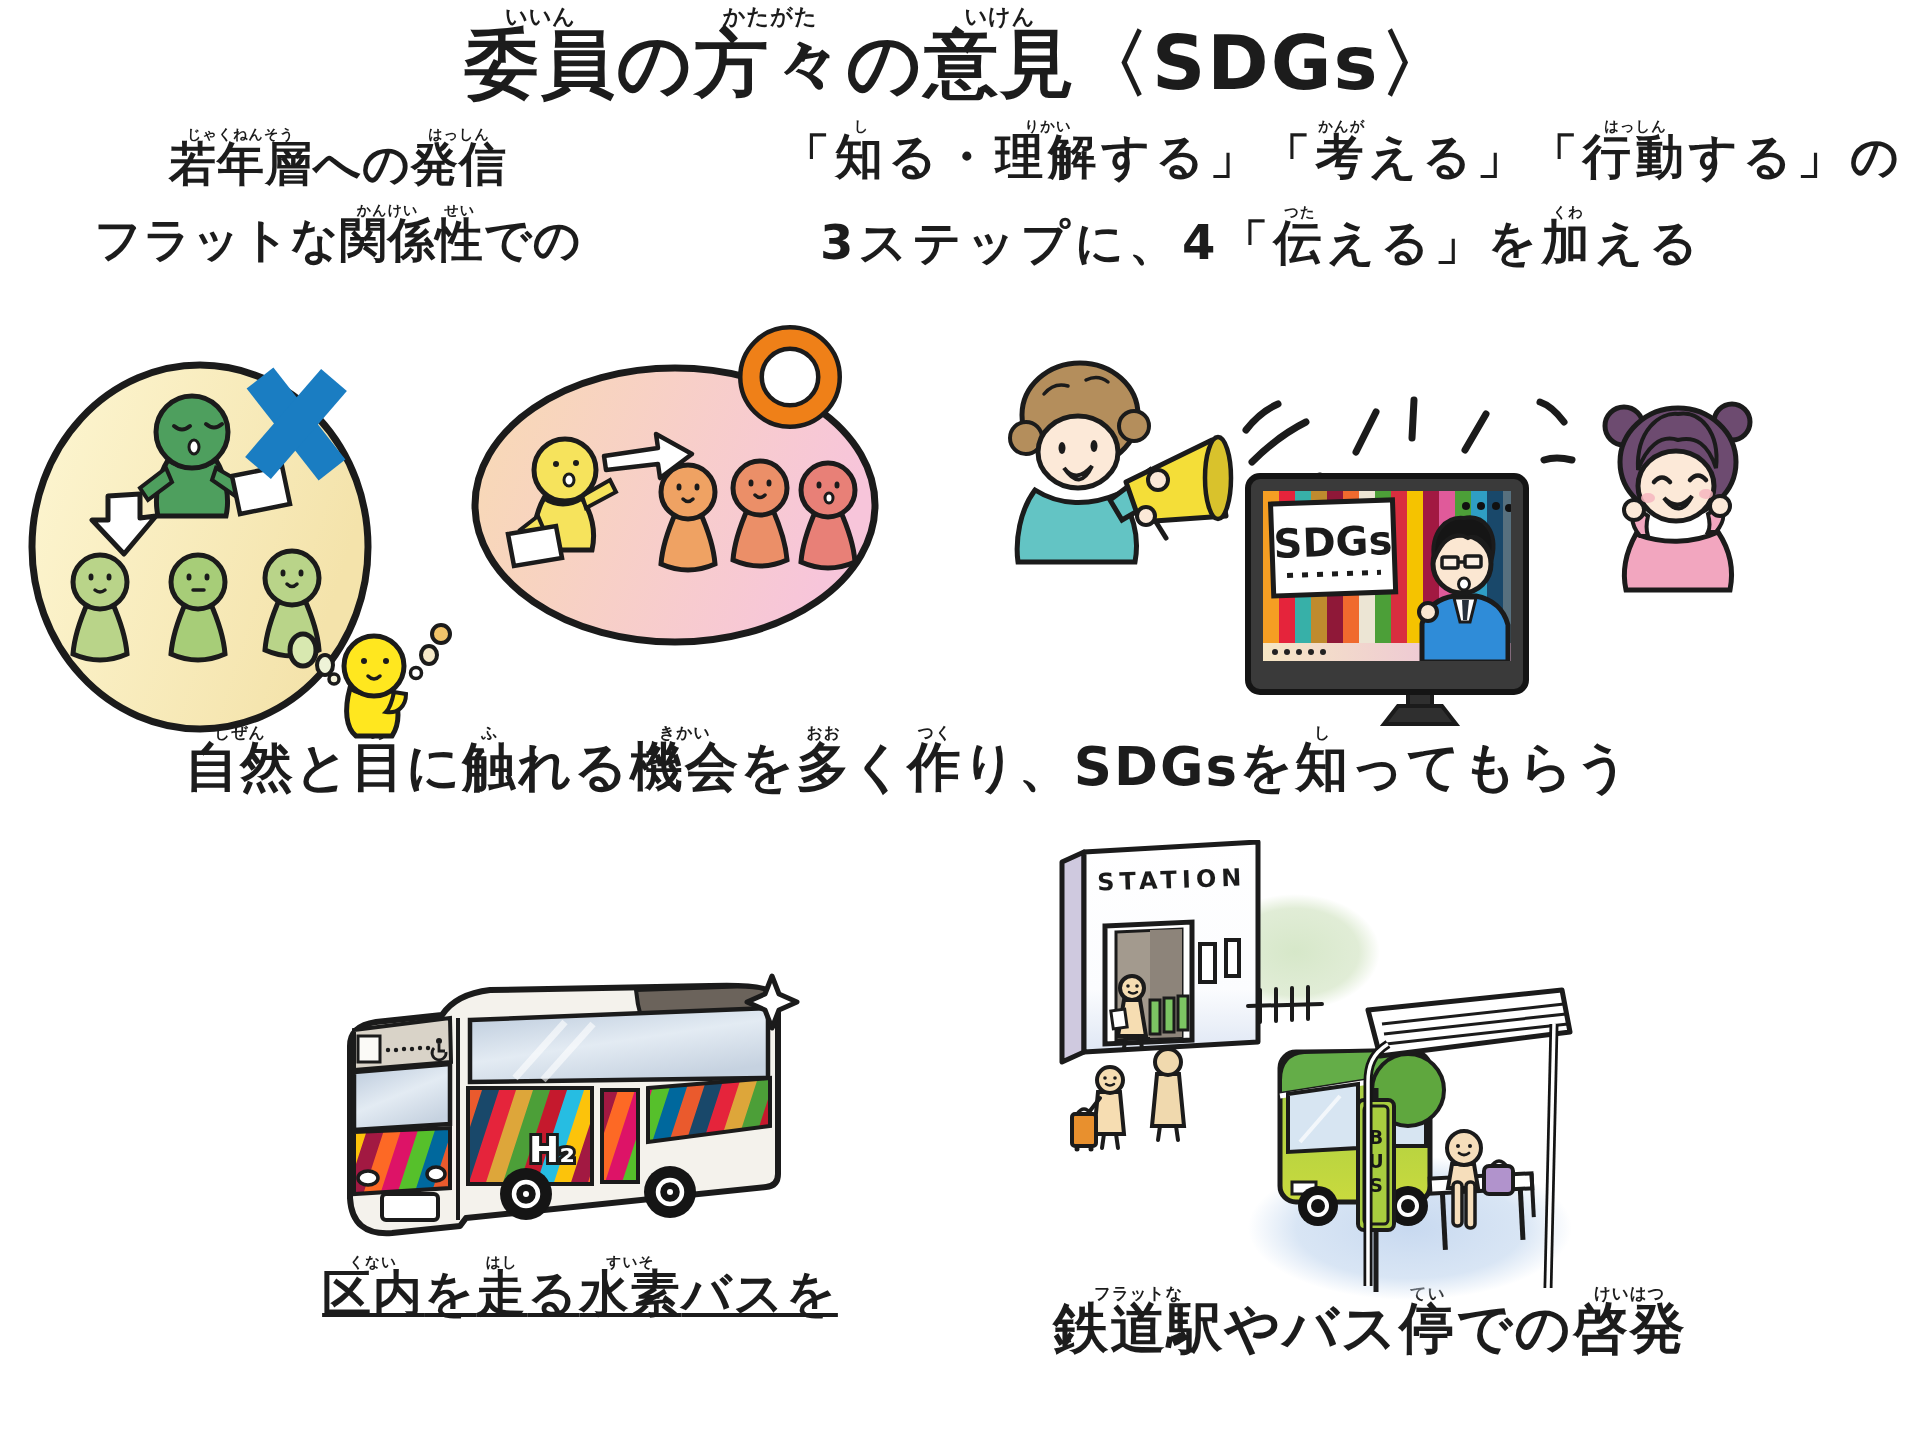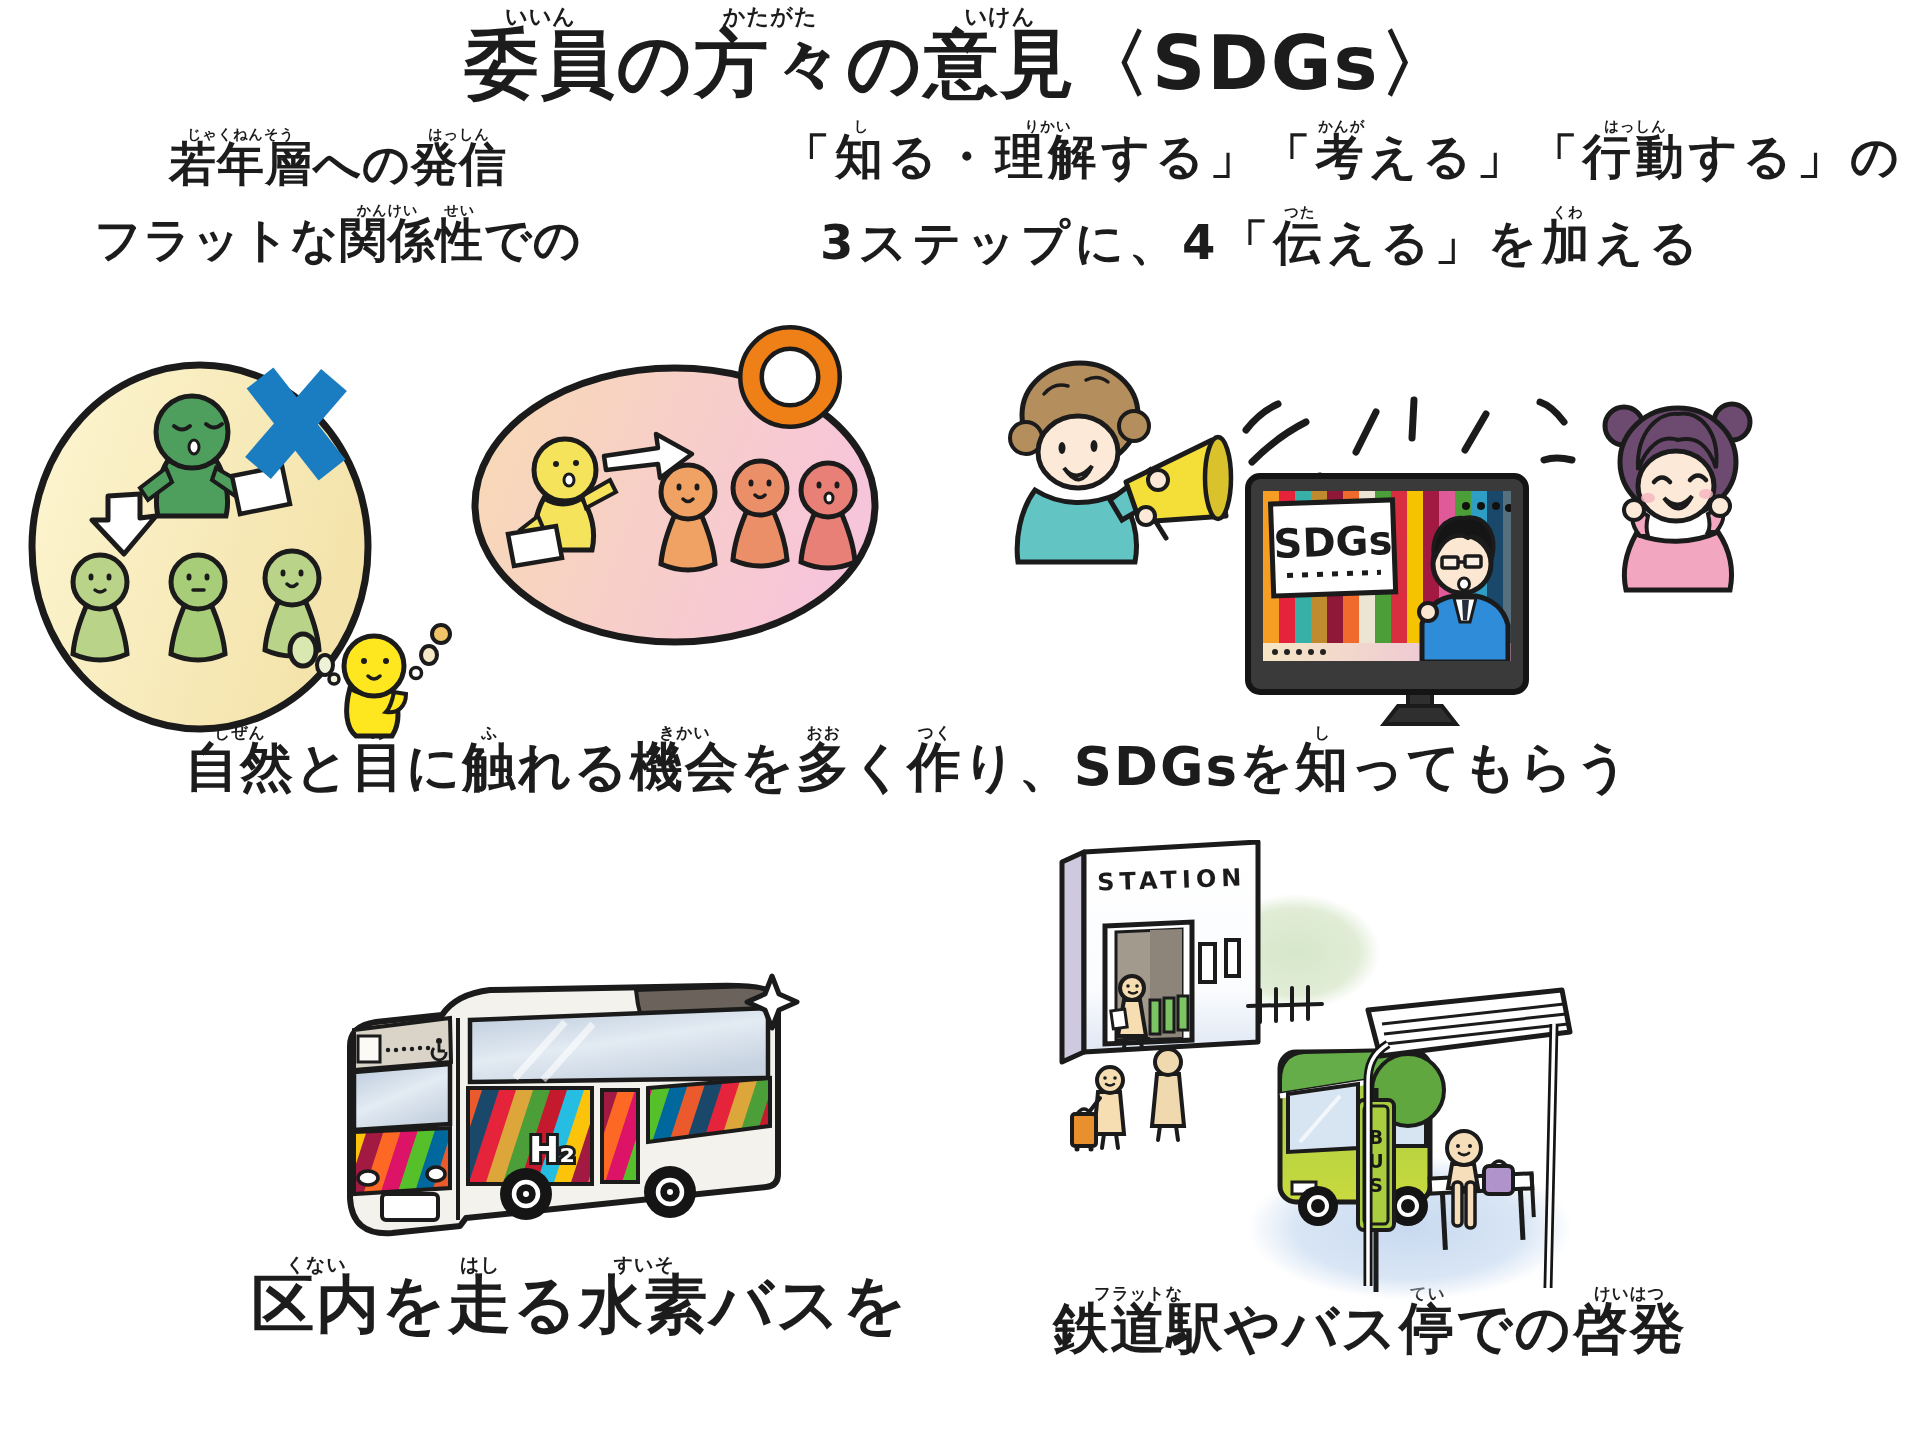--- a/index.html
+++ b/index.html
@@ -9,21 +9,21 @@
   }
   .tblock{position:absolute;font-weight:700;color:#1c1c1c;}
   .tblock .line{line-height:1.62;white-space:nowrap;}
   ruby{ruby-position:over;ruby-align:center;}
   rt{font-size:0.30em;font-weight:700;letter-spacing:1px;}
   .title{top:4px;left:0;width:100%;text-align:center;font-size:74px;letter-spacing:2px;}
   .flat{top:126px;left:48px;width:580px;text-align:center;font-size:47px;letter-spacing:1px;}
   .steps{top:118px;left:782px;width:1140px;font-size:48px;letter-spacing:5px;}
   .steps .line2{padding-left:38px;margin-top:8px;}
   .exposure{top:724px;left:185px;width:1560px;font-size:53px;letter-spacing:2px;}
-  .buscap{top:1254px;left:240px;width:680px;text-align:center;font-size:63px;letter-spacing:2px;}
+  .buscap{top:1254px;left:240px;width:680px;text-align:center;font-size:49px;letter-spacing:2px;text-decoration:underline;}
   .stationcap{top:1284px;left:900px;width:940px;text-align:center;font-size:55px;letter-spacing:2px;}
   .illu{position:absolute;}
   svg text{font-family:"DejaVu Sans",sans-serif;}
 </style>
 </head>
 <body>
 
 <div class="canvas">
 
   <div class="tblock title">

